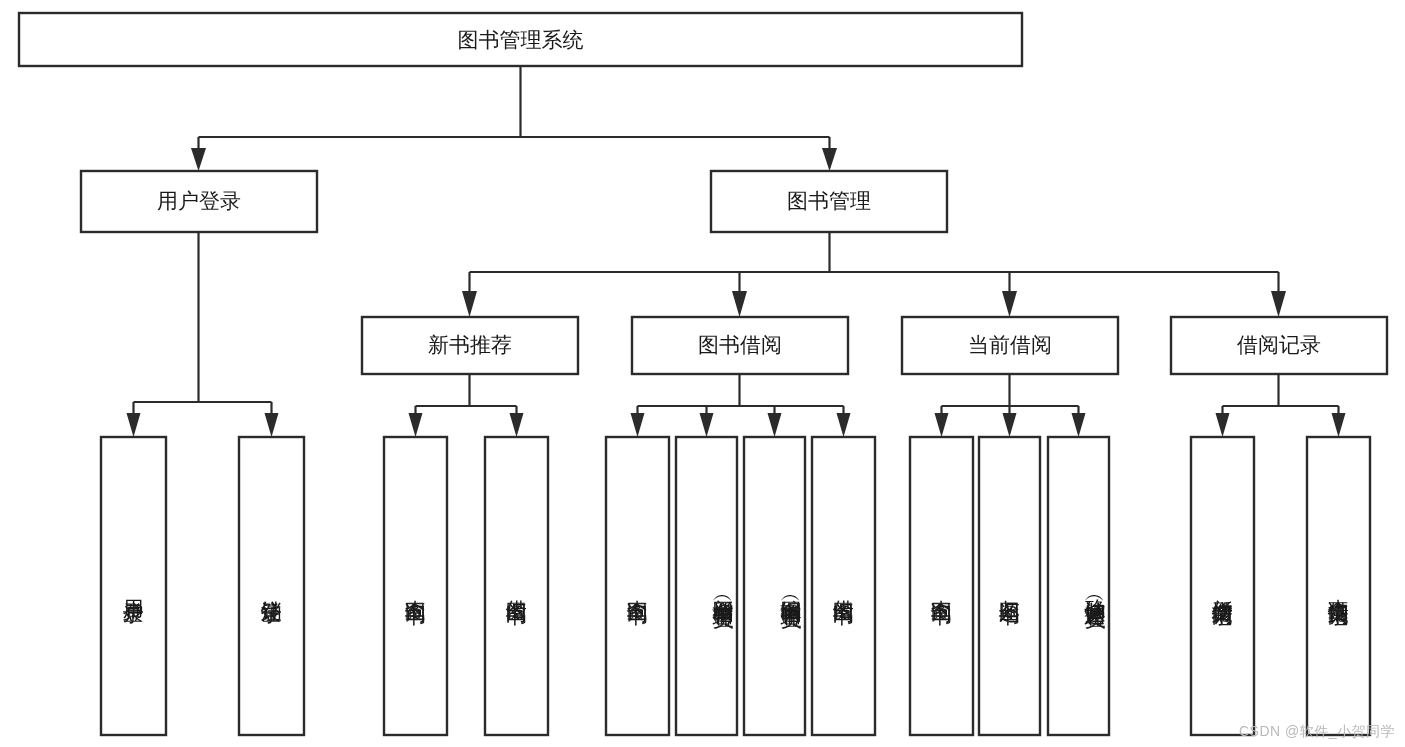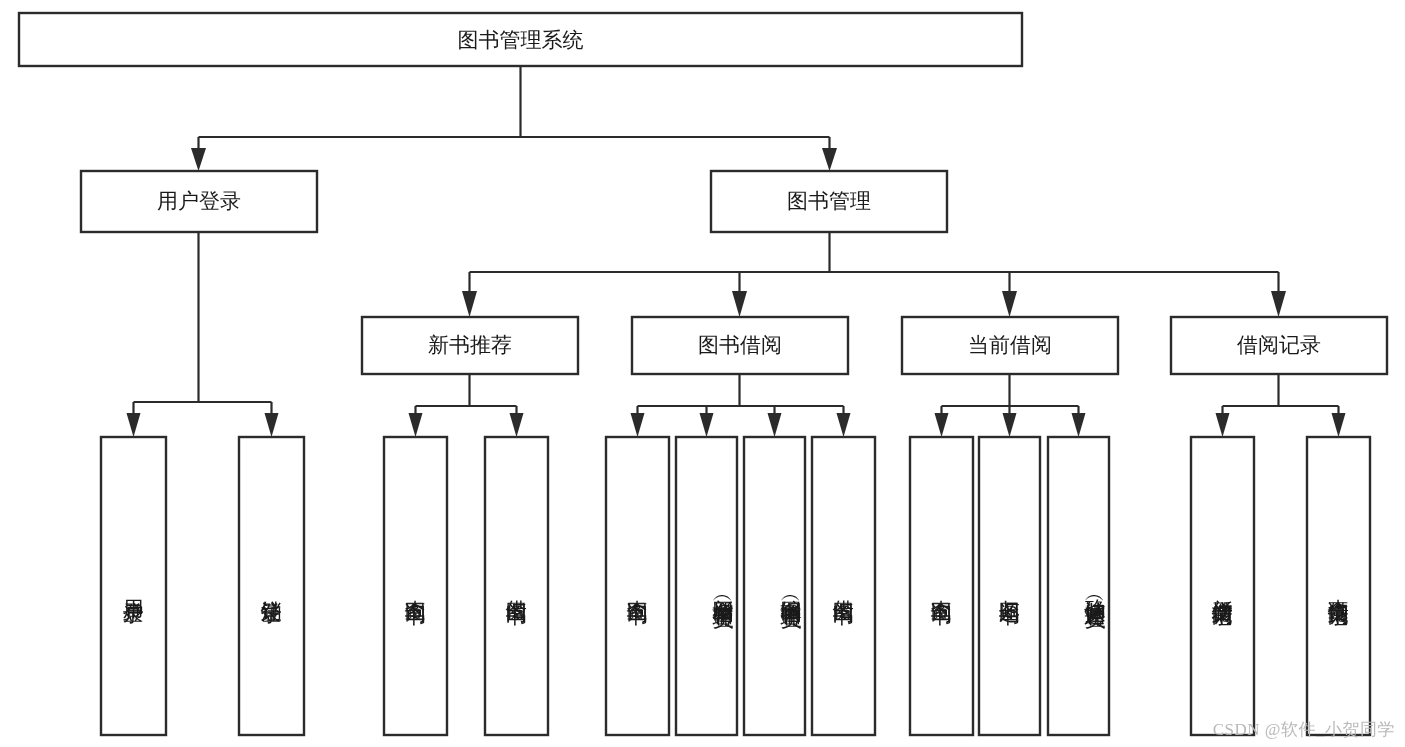--- a/index.html
+++ b/index.html
@@ -58,22 +58,22 @@
     color: #1a1a1a;
     letter-spacing: 1.5px;
     white-space: nowrap;
     text-align: center;
     pointer-events: none;
   }
   .watermark {
     position: absolute;
     right: 10px;
     bottom: 6px;
-    font-family: Liberation Serif, serif;
-    font-size: 17px;
+    font-family: Liberation Sans, sans-serif;
+    font-size: 14px;
     color: #b9b9b9;
     letter-spacing: 0.5px;
     user-select: none;
   }
 </style>
 </head>
 <body>
 
 <div id="diagram-root">
 

